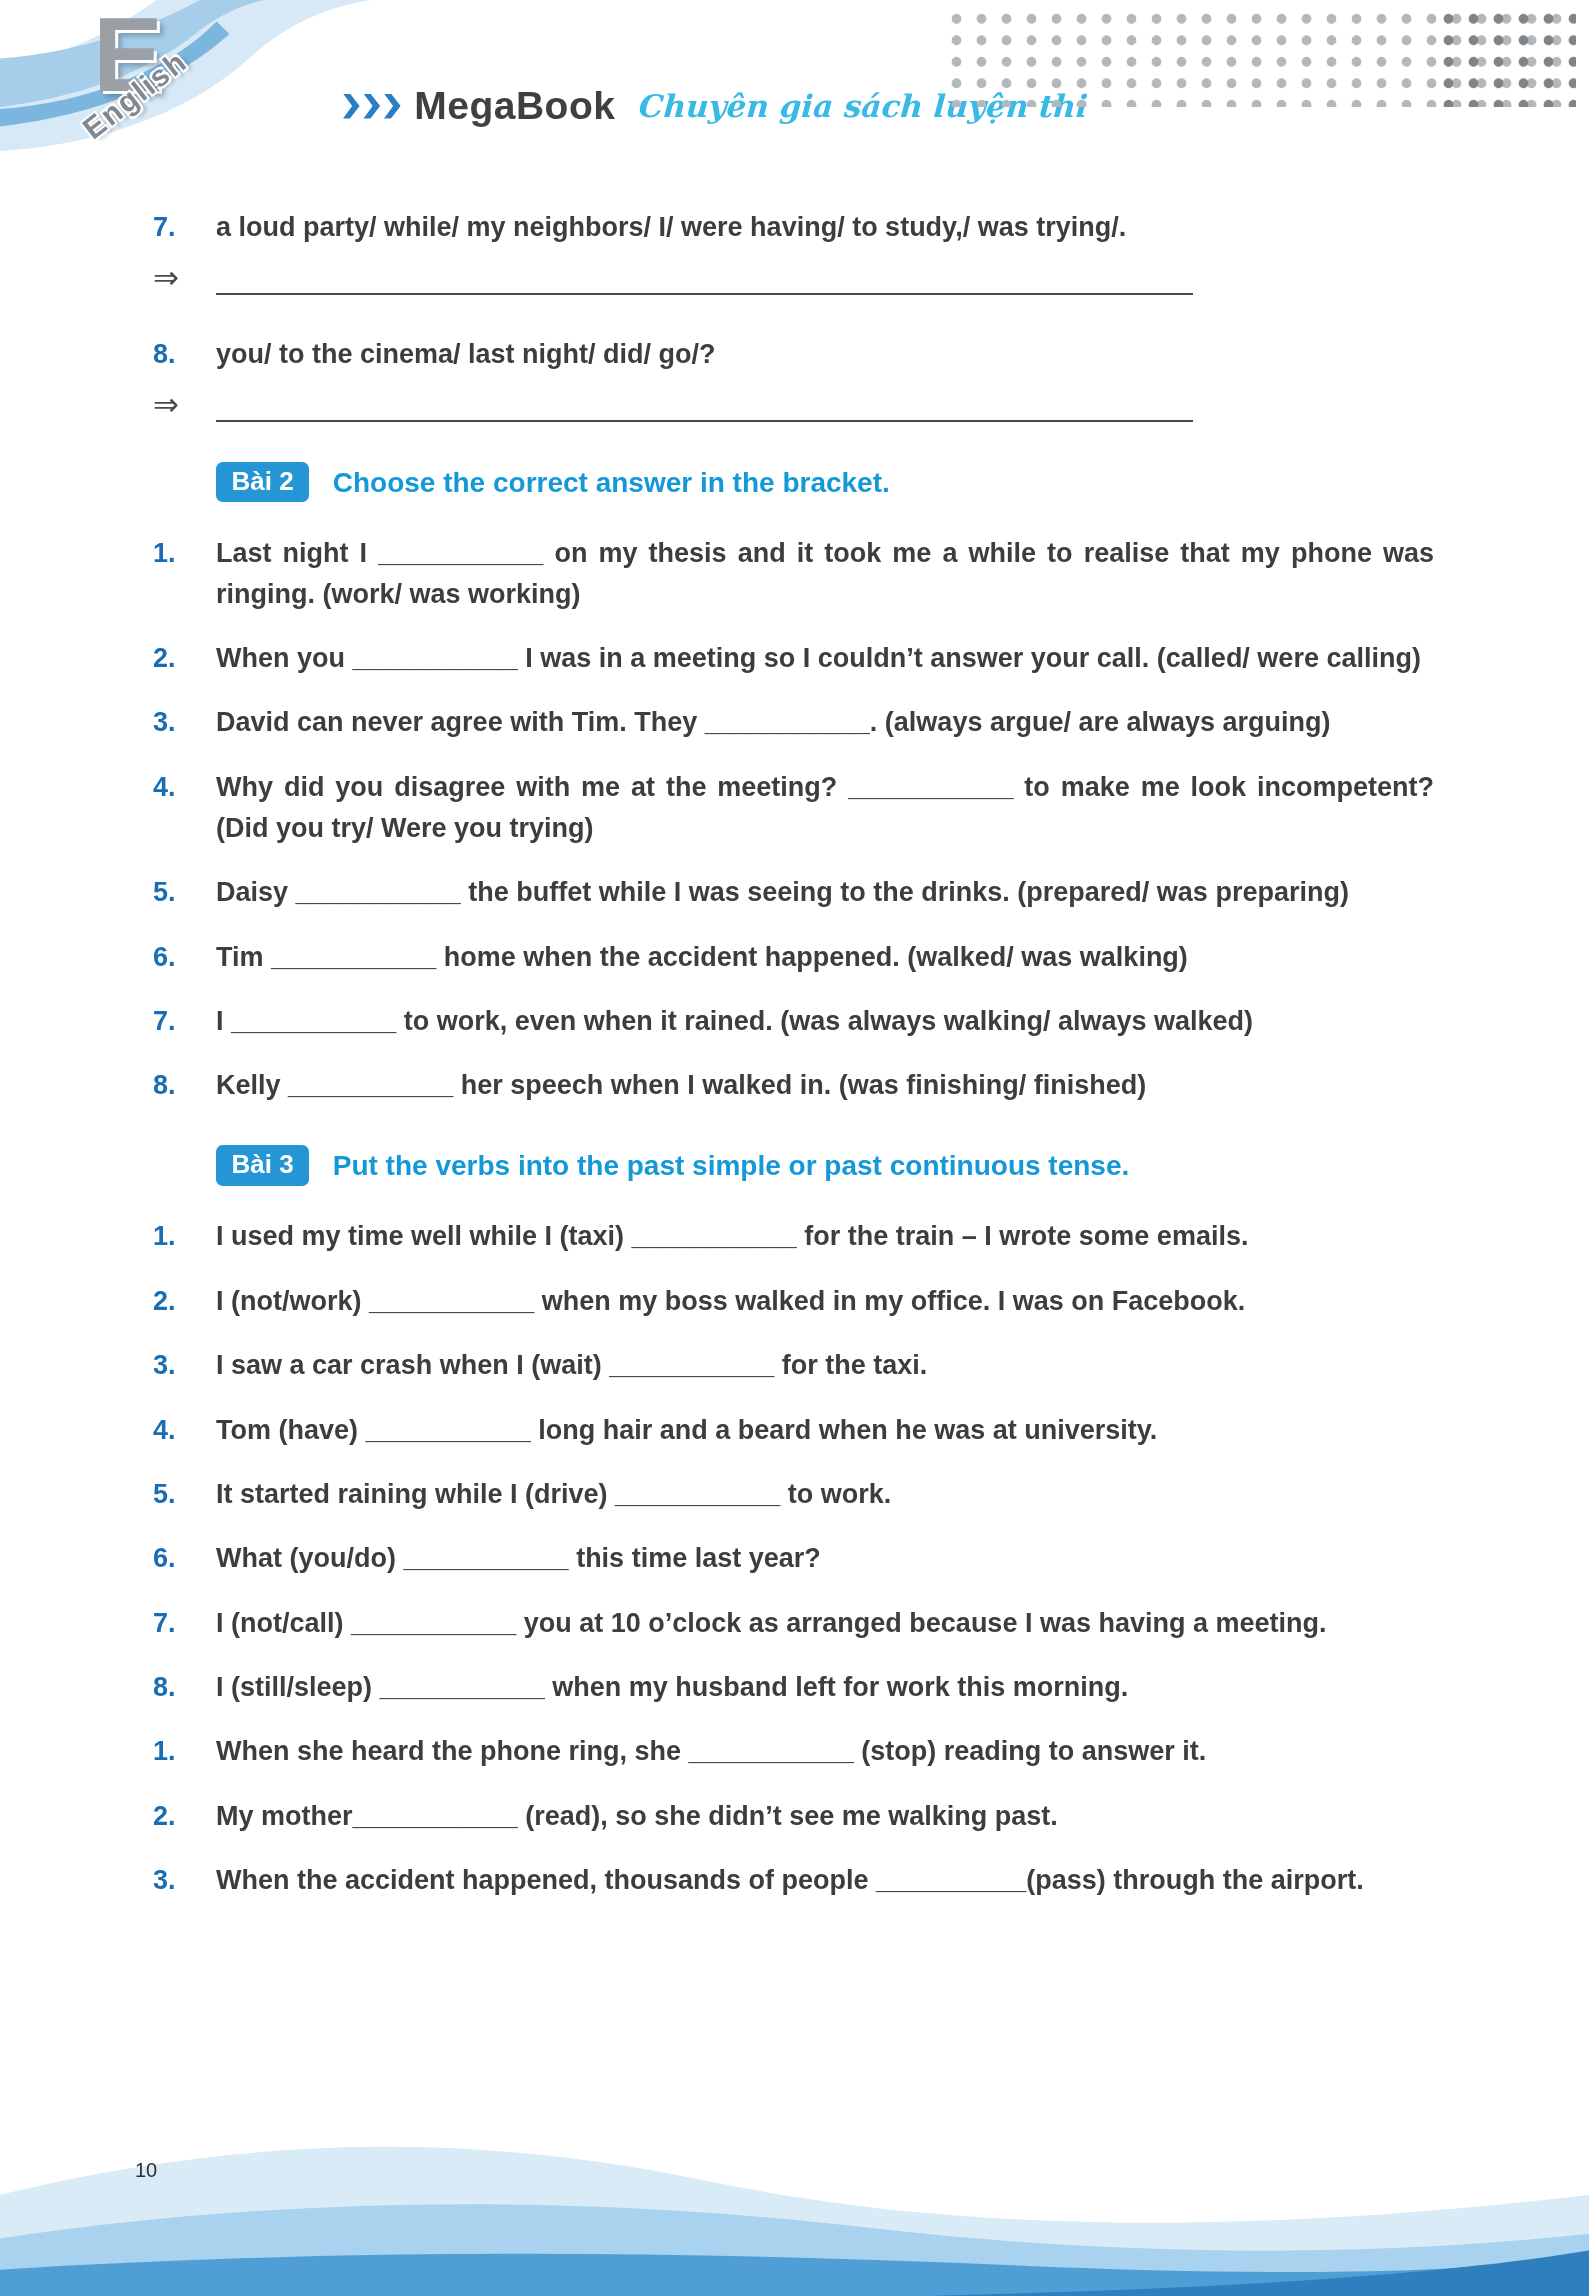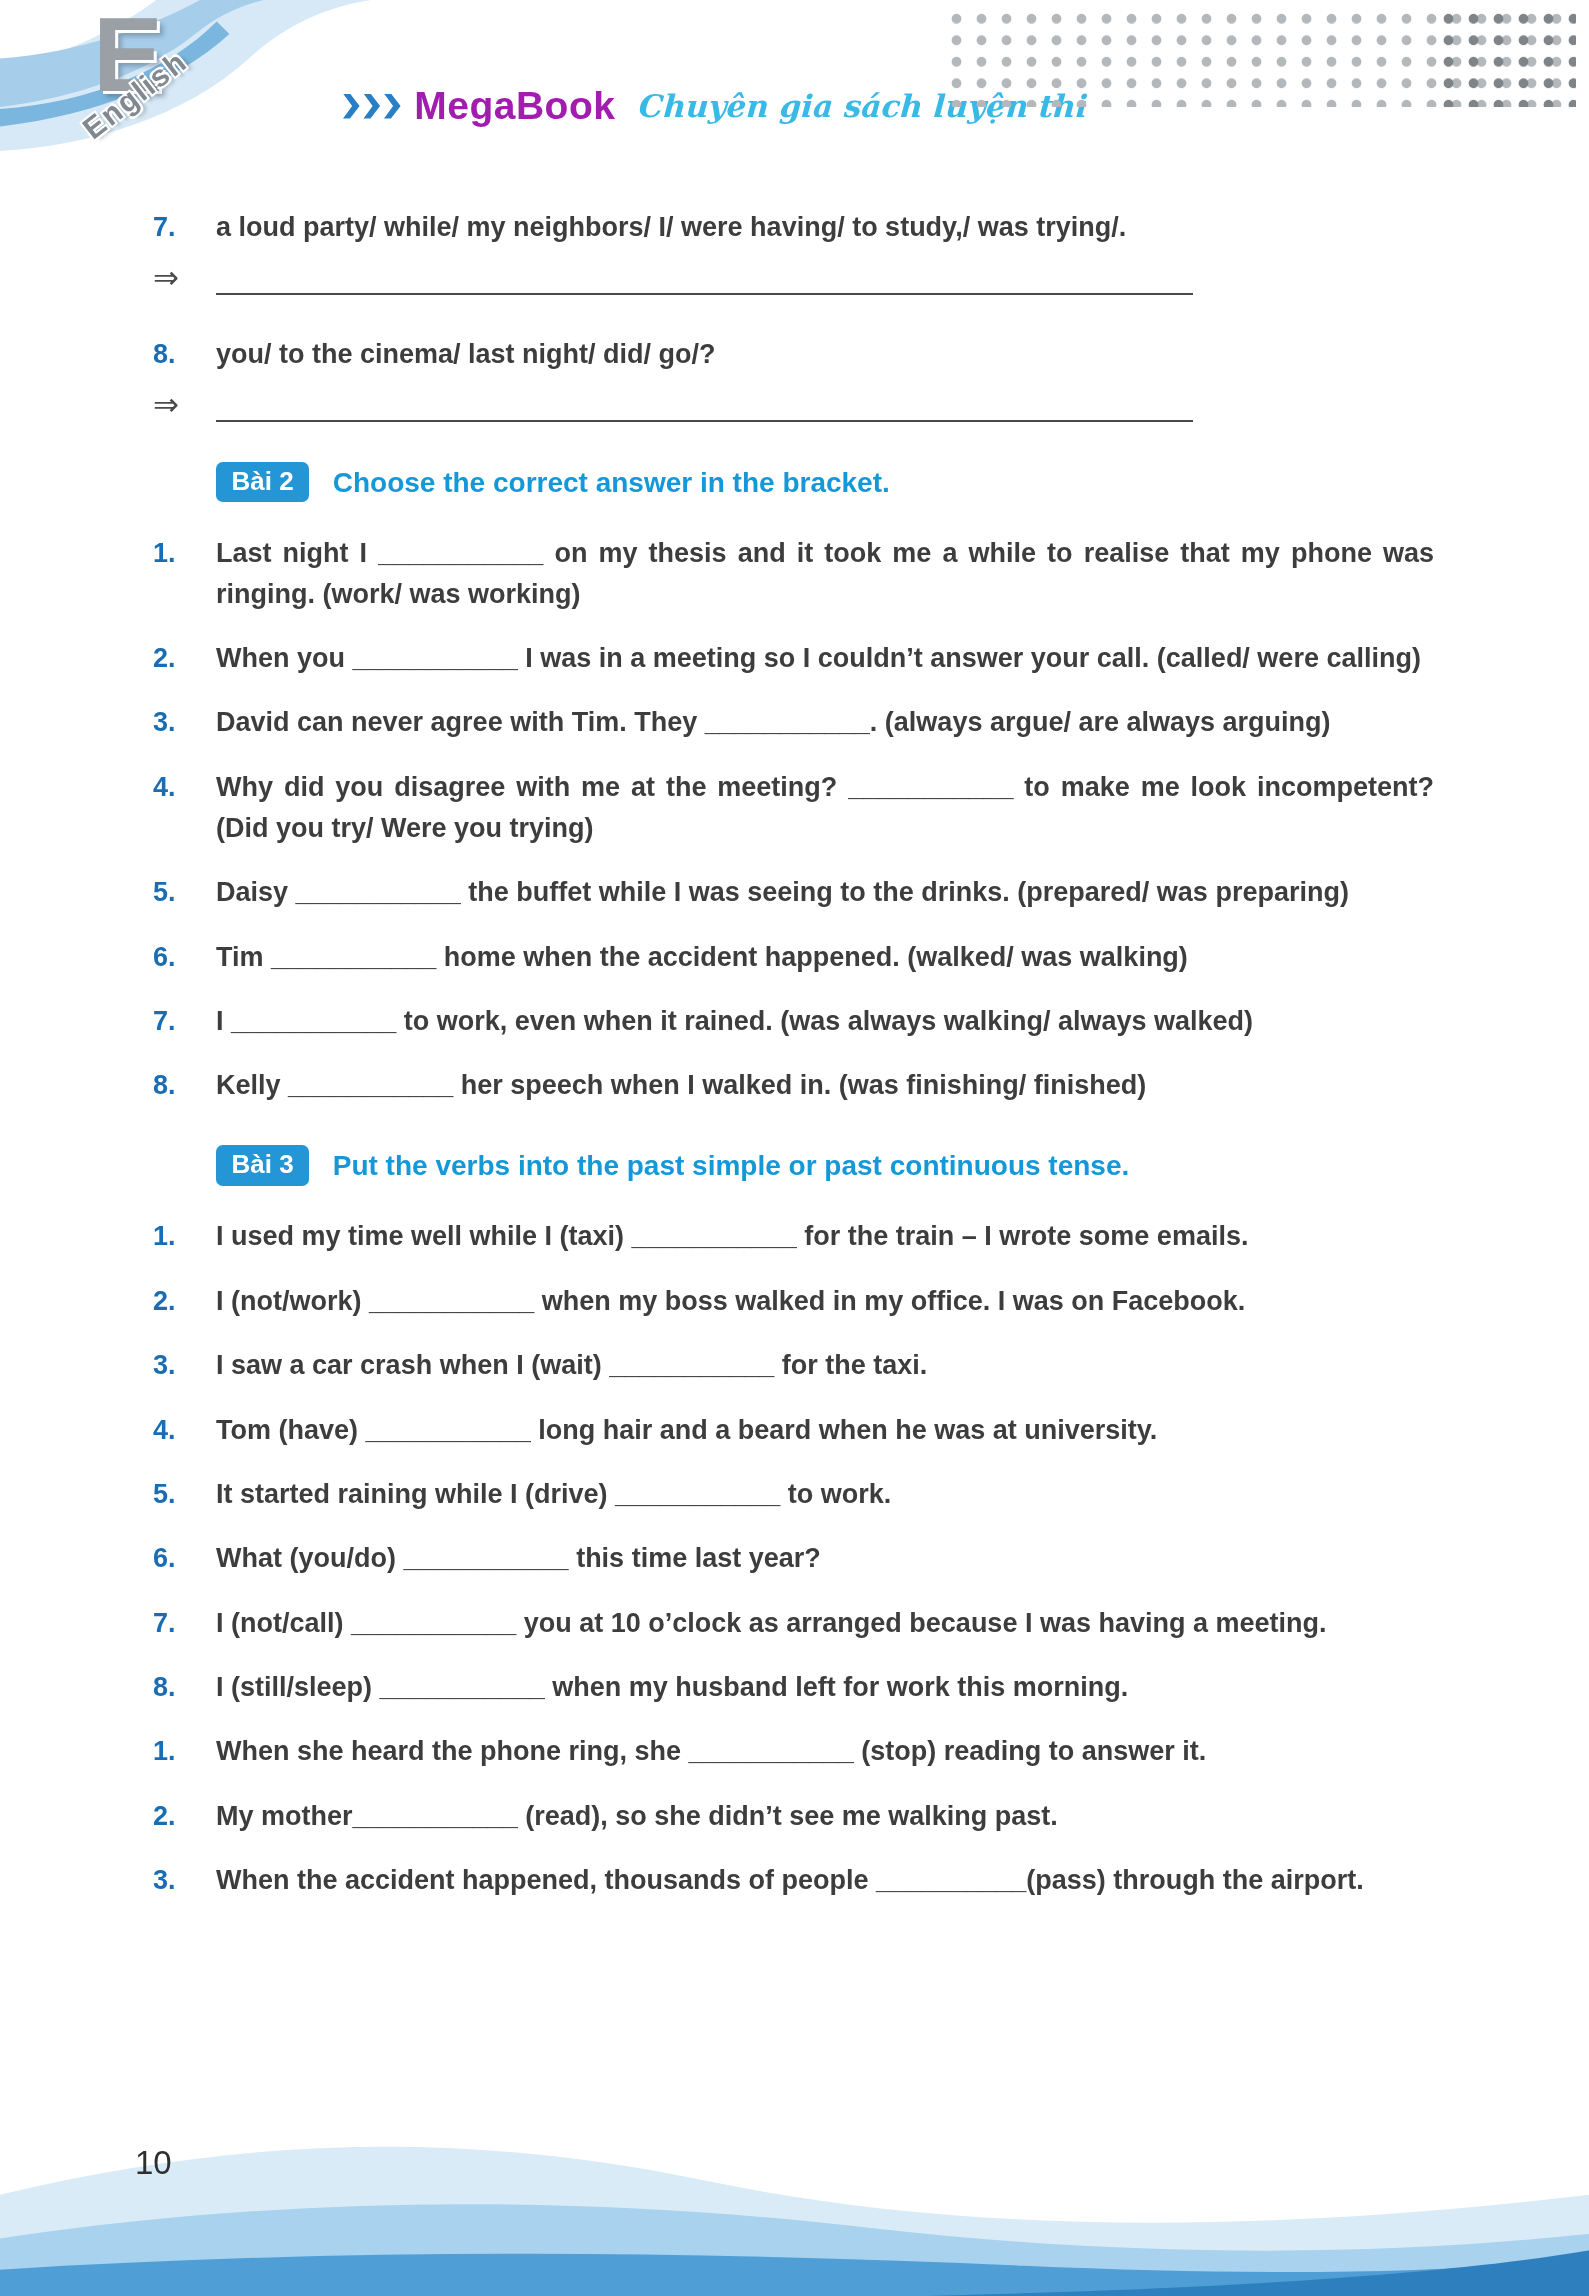--- a/index.html
+++ b/index.html
@@ -29,21 +29,21 @@
     text-shadow: -2px -2px 0 #fff, 2px -2px 0 #fff, -2px 2px 0 #fff, 2px 2px 0 #fff, 3.9px 3.9px 3.9px rgba(60,70,80,.3);
     white-space: nowrap;
   }
   .brand-row { position: absolute; left: 343px; top: 84px; display: flex; align-items: center; }
   .chevrons { display: inline-flex; align-items: center; margin-right: 9.8px; }
   .chev {
     display: inline-block; width: 16.6px; height: 25px; margin-right: 3.9px;
     background: #2a7fc4;
     clip-path: polygon(0 0, 42% 0, 100% 50%, 42% 100%, 0 100%, 55% 50%);
   }
-  .brand-name { font-size: 39px; font-weight: bold; color: #a21caf; letter-spacing: 0.5px; }
+  .brand-name { font-size: 39px; font-weight: bold; color: #404040; letter-spacing: 0.5px; }
   .tagline {
     margin-left: 23.4px; font-family: "DejaVu Serif", serif; font-style: italic; font-weight: bold;
     font-size: 31px; color: #38b9e6; transform: skewX(-4deg);
   }
   .dots {
     position: absolute; top: 7.8px; right: 13.7px; width: 632px; height: 99px;
     background-image: radial-gradient(circle, #b4b8bb 4.5px, transparent 5.3px);
     background-size: 25px 21.5px;
   }
   .dots.dark {
@@ -63,21 +63,21 @@
 
   .heading { margin: 38px 0 29px 63px; font-size: 28px; line-height: 43px; }
   .badge {
     display: inline-block; background: #2496d5; color: #ffffff; font-weight: bold;
     font-size: 26px; line-height: 1; padding: 5.9px 15.6px 8.8px; border-radius: 6.8px;
     margin-right: 15.6px; vertical-align: 2px;
   }
   .title { color: #1598d8; font-weight: bold; }
 
   
-  .page-num { position: absolute; left: 135px; bottom: 115px; font-size: 33px; color: #2f2f2f; z-index: 3; }
+  .page-num { position: absolute; left: 135px; bottom: 115px; font-size: 20px; color: #2f2f2f; z-index: 3; }
   .bottom-wave { position: absolute; bottom: 0; left: 0; width: 1590px; height: 195px; z-index: 1; }
 </style>
 </head>
 <body>
 
 <div class="page">
 
   <header class="header">
     <svg class="swoosh" viewBox="0 0 500 190" preserveAspectRatio="none">
       <path d="M0,155 C90,150 190,120 255,60 C290,28 330,8 380,0 L160,0 C120,30 60,60 0,70 Z" fill="#d7e9f6"></path>

